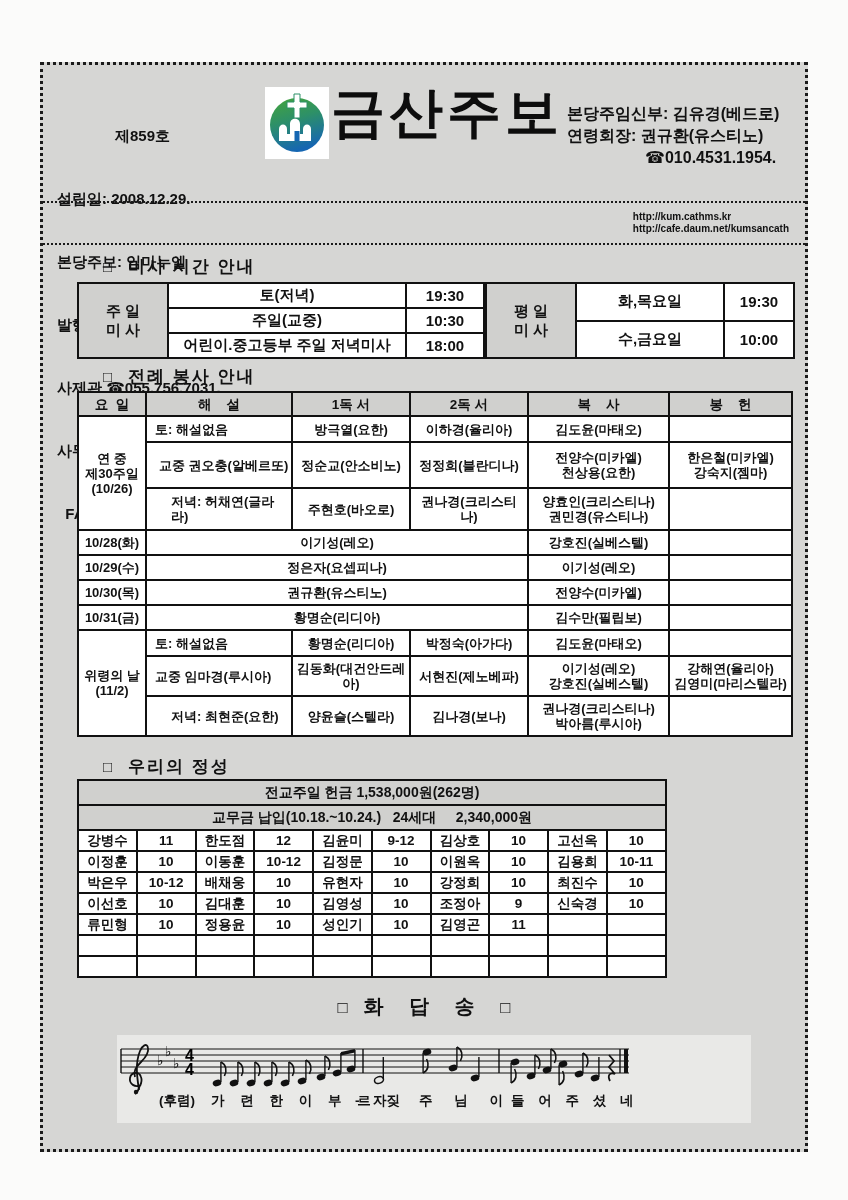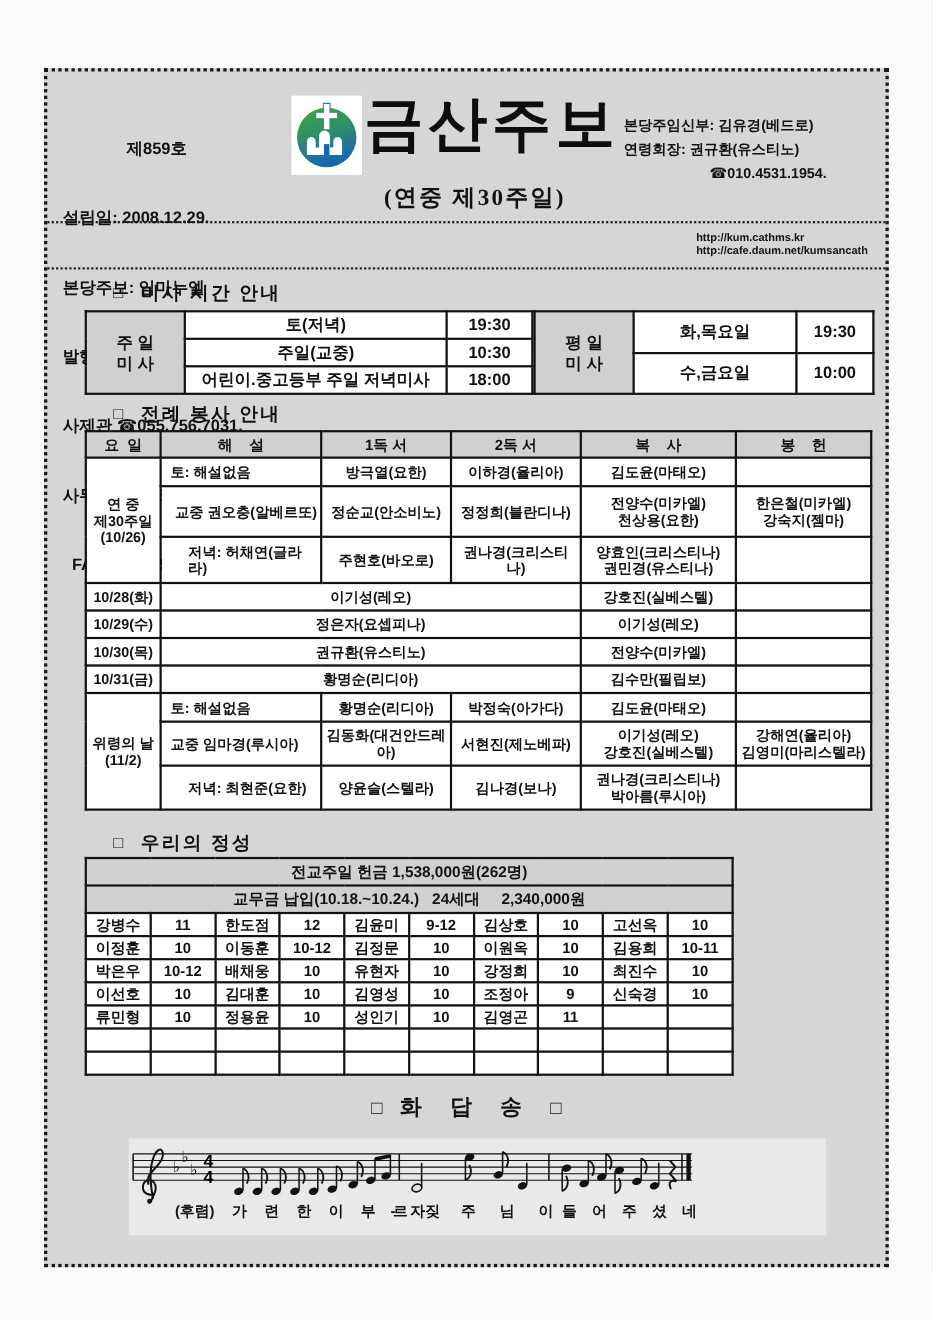--- a/index.html
+++ b/index.html
@@ -15,21 +15,21 @@
   }
   .abs{position:absolute;}
   
   .m-left{left:14px;top:18px;font-size:15px;font-weight:700;line-height:21px;white-space:pre;}
   .m-left .issue{padding-left:58px;}
   .m-logo{left:222px;top:22px;width:64px;height:72px;background:#fff;}
   .m-title{left:288px;top:12px;font-family:"Liberation Serif","DejaVu Serif",serif;
     font-size:54px;font-weight:800;letter-spacing:4px;color:#0d0d0d;}
   .m-sub{left:306px;top:100px;font-size:21px;font-weight:800;letter-spacing:2px;
     font-family:"Liberation Serif","DejaVu Serif",serif;}
-  .m-right{left:524px;top:38px;font-size:13px;font-weight:700;line-height:22px;}
+  .m-right{left:524px;top:38px;font-size:16px;font-weight:700;line-height:22px;}
   .m-right .tel{padding-left:78px;}
   
   .addr{left:0;top:136px;width:100%;height:40px;border-top:2px dotted #1a1a1a;
     border-bottom:2px dotted #1a1a1a;display:flex;align-items:center;}
   .addr .txt{margin-left:38px;font-size:15px;font-weight:700;}
   .addr .urls{margin-left:auto;margin-right:16px;font-size:10px;font-weight:700;line-height:12px;}
   
   .heading{font-size:17px;font-weight:800;letter-spacing:2px;display:flex;align-items:center;gap:14px;}
   .bullet{font-size:15px;font-weight:400;}
   .h1{left:60px;top:190px;}
@@ -92,21 +92,20 @@
       </defs>
       <rect width="64" height="72" fill="#ffffff"></rect>
       <circle cx="32" cy="38" r="27" fill="url(#lg)"></circle>
       <path d="M29,7 h6 v8 h7 v6 h-7 v10 h-6 v-10 h-7 v-6 h7 z" fill="#ffffff" stroke="#2d9068" stroke-width="1"></path>
       <path d="M14,54 V42 c0,-6 8,-6 8,0 v5 h3 V37 c0,-7 10,-7 10,0 v10 h3 v-5 c0,-6 8,-6 8,0 v12 z" fill="#ffffff"></path>
       <rect x="29.5" y="44" width="5" height="10" fill="#1566b2"></rect>
     </svg>
   </div>
 
   <div class="abs m-title">금산주보</div>
-  <div class="abs m-sub">(연중 제30주일)</div>
 
   <div class="abs m-right">
     <div>본당주임신부: 김유경(베드로)</div>
     <div>연령회장: 권규환(유스티노)</div>
     <div class="tel"><span class="icon">☎</span><span>010.4531.1954.</span></div>
   </div>
 
   <div class="abs addr">
     <div class="urls">
       <div>http://kum.cathms.kr</div>

